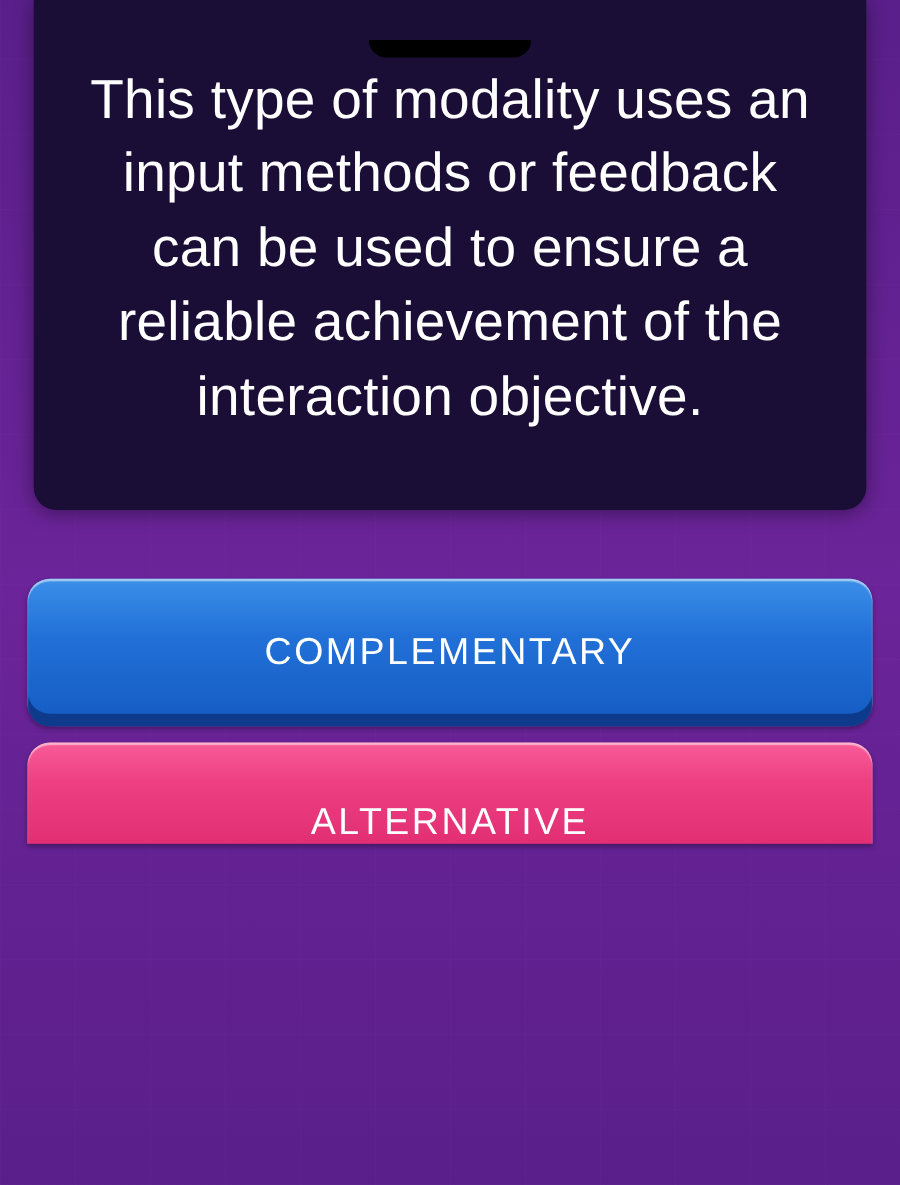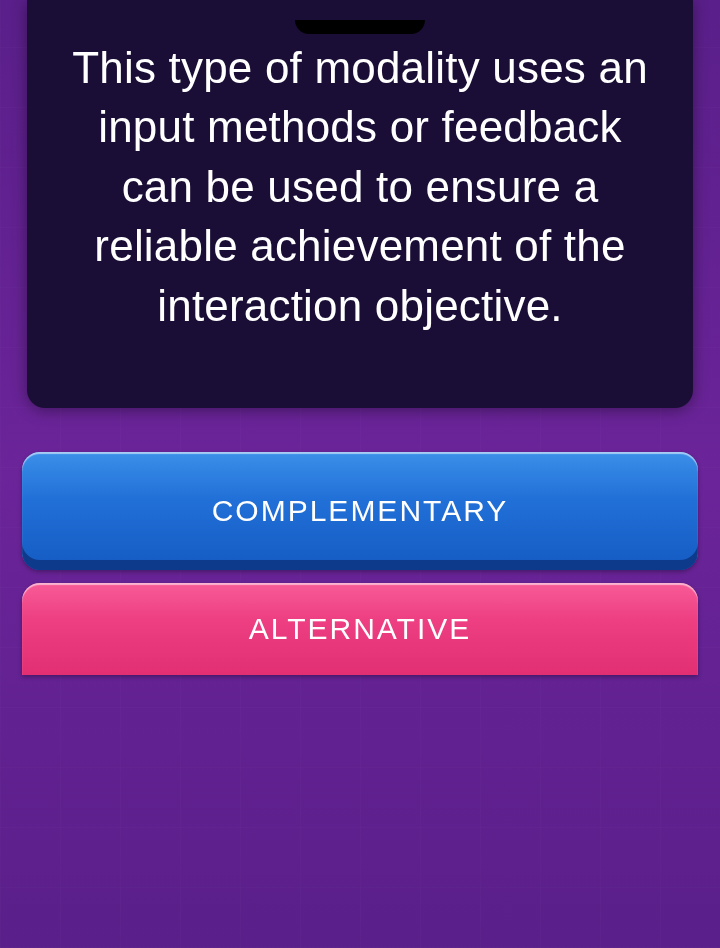--- a/index.html
+++ b/index.html
@@ -35,21 +35,21 @@
     left: 27px;
     right: 27px;
     top: 0;
     height: 408px;
     background: #1b0e36;
     border-radius: 0 0 18px 18px;
     display: flex;
     flex-direction: column;
     align-items: center;
     justify-content: flex-start;
-    padding: 20px 30px 30px 30px;
+    padding: 32px 30px 30px 30px;
     box-shadow: 0 2px 15px rgba(0,0,0,0.4);
   }
   .notch {
     width: 130px;
     height: 14px;
     background: #000;
     border-radius: 0 0 22px 22px;
     margin-bottom: 4px;
   }
   .question-text {
@@ -80,26 +80,28 @@
     letter-spacing: 2px;
     cursor: pointer;
     display: flex;
     align-items: center;
     justify-content: center;
     text-align: center;
     position: relative;
     font-family: inherit;
   }
   .answer-btn.last {
-    height: 92px;
+    height: 81px;
     border-radius: 18px 18px 0 0;
+    align-items: flex-end;
   }
   .answer-blue {
     background: linear-gradient(180deg, #3b8fe8 0%, #2170d8 40%, #145bc2 100%);
     box-shadow: inset 0 2px 1px rgba(255,255,255,0.55), inset 0 -10px 0 #0d3a8a, 0 2px 4px rgba(0,0,0,0.3);
+    margin-top: 11px;
   }
   .answer-teal {
     background: linear-gradient(180deg, #3acdbf 0%, #22b8a9 40%, #15a295 100%);
     box-shadow: inset 0 2px 1px rgba(255,255,255,0.55), inset 0 -10px 0 #0a6e62, 0 2px 4px rgba(0,0,0,0.3);
   }
   .answer-orange {
     background: linear-gradient(180deg, #ffb13a 0%, #f79a1f 40%, #ee8c12 100%);
     box-shadow: inset 0 2px 1px rgba(255,255,255,0.6), inset 0 -10px 0 #c96a00, 0 2px 4px rgba(0,0,0,0.3);
   }
   .answer-pink {

